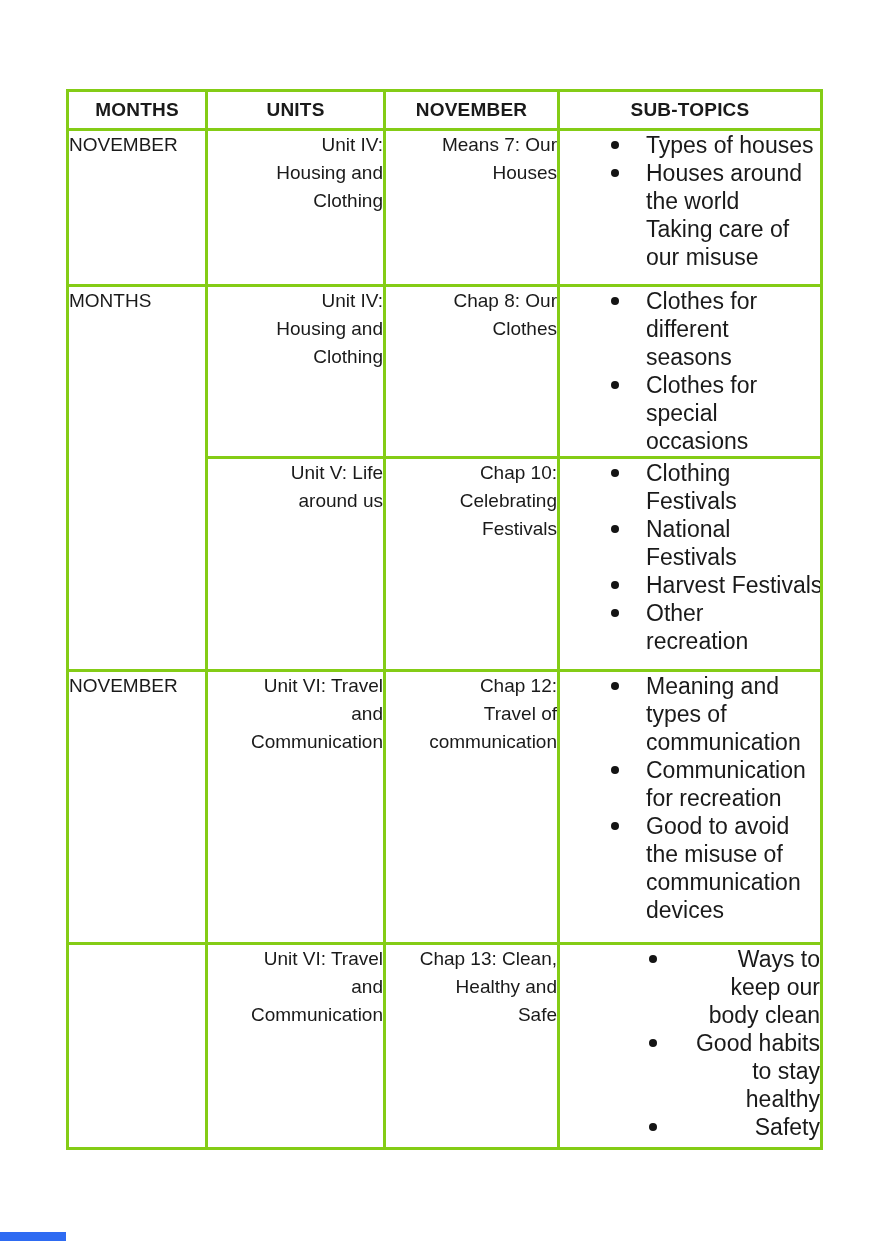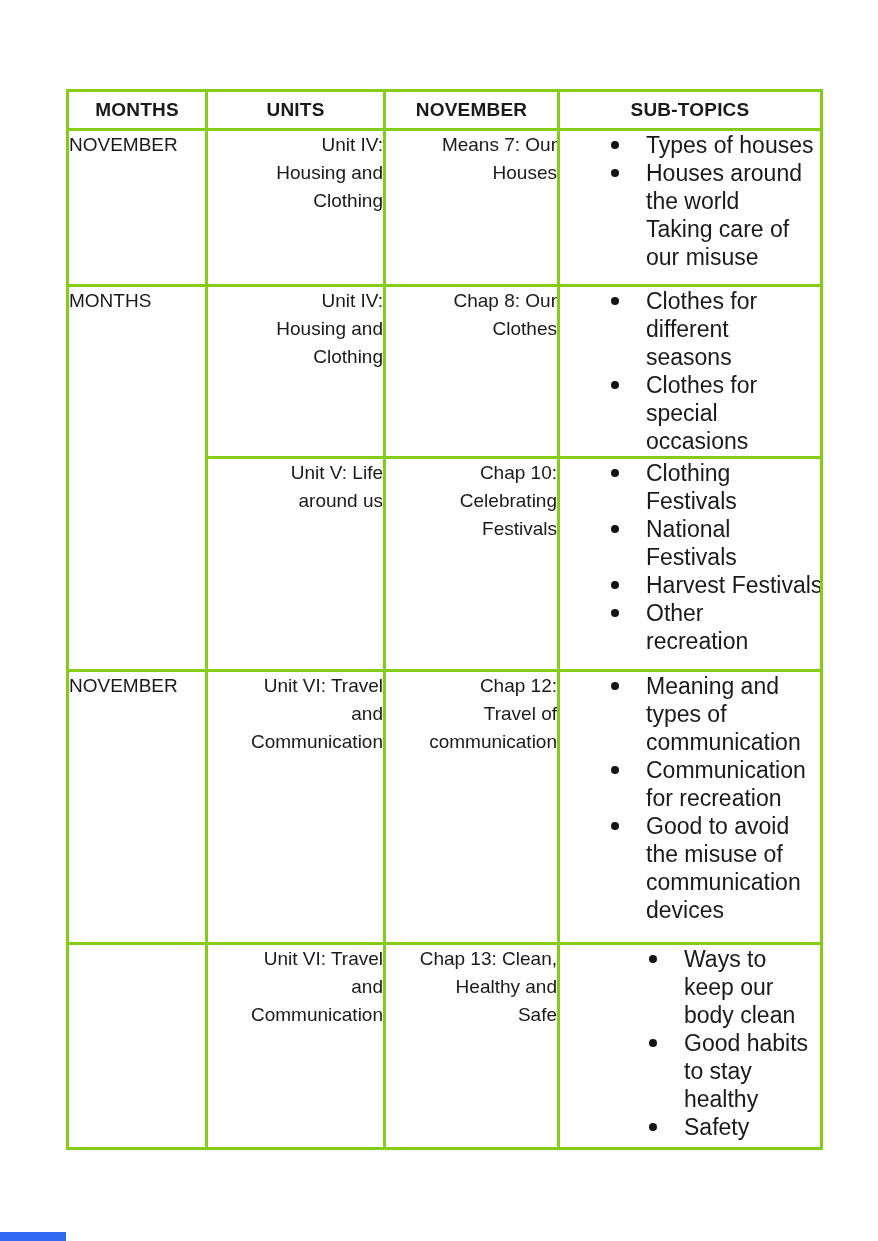--- a/index.html
+++ b/index.html
@@ -54,21 +54,21 @@
   .cell-sub{
     font-size:23px;line-height:28px;
     padding-top:6px;
   }
   .sub-item{position:relative;padding-left:86px;}
   .sub-item .bullet{
     position:absolute;left:51px;top:10px;
     width:8px;height:8px;border-radius:50%;
     background:#141414;
   }
-  td.indent-extra .sub-item{padding-left:124px;}
+  td.indent-extra .sub-item{padding-left:124px;text-align:right;}
   td.indent-extra .sub-item .bullet{left:89px;}
 
   .line{white-space:nowrap;}
 
   .bottom-bar{
     position:absolute;left:0;top:1232px;
     width:66px;height:9px;
   }
 </style>
 </head>

